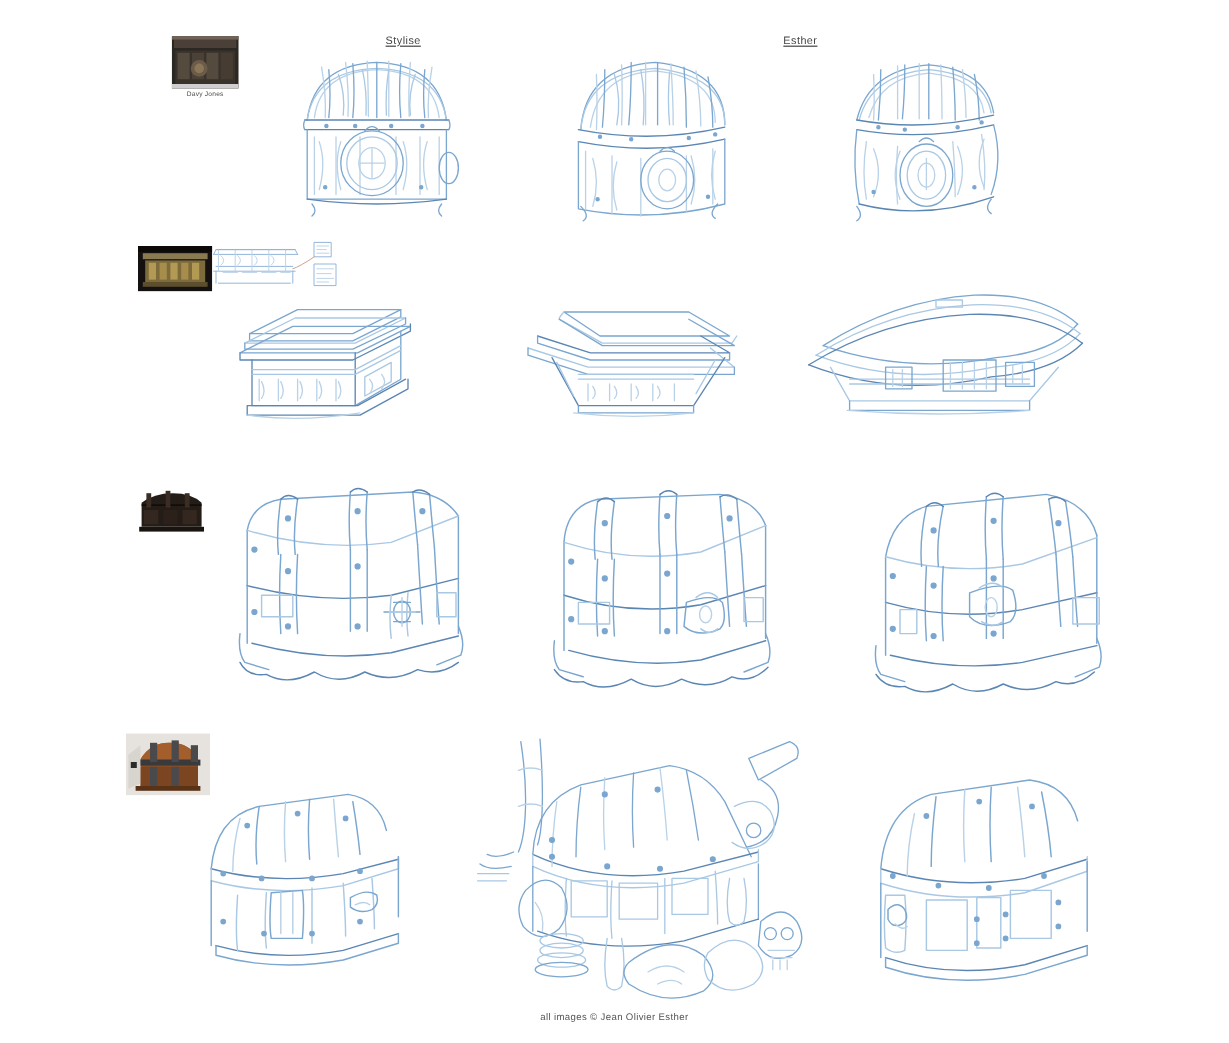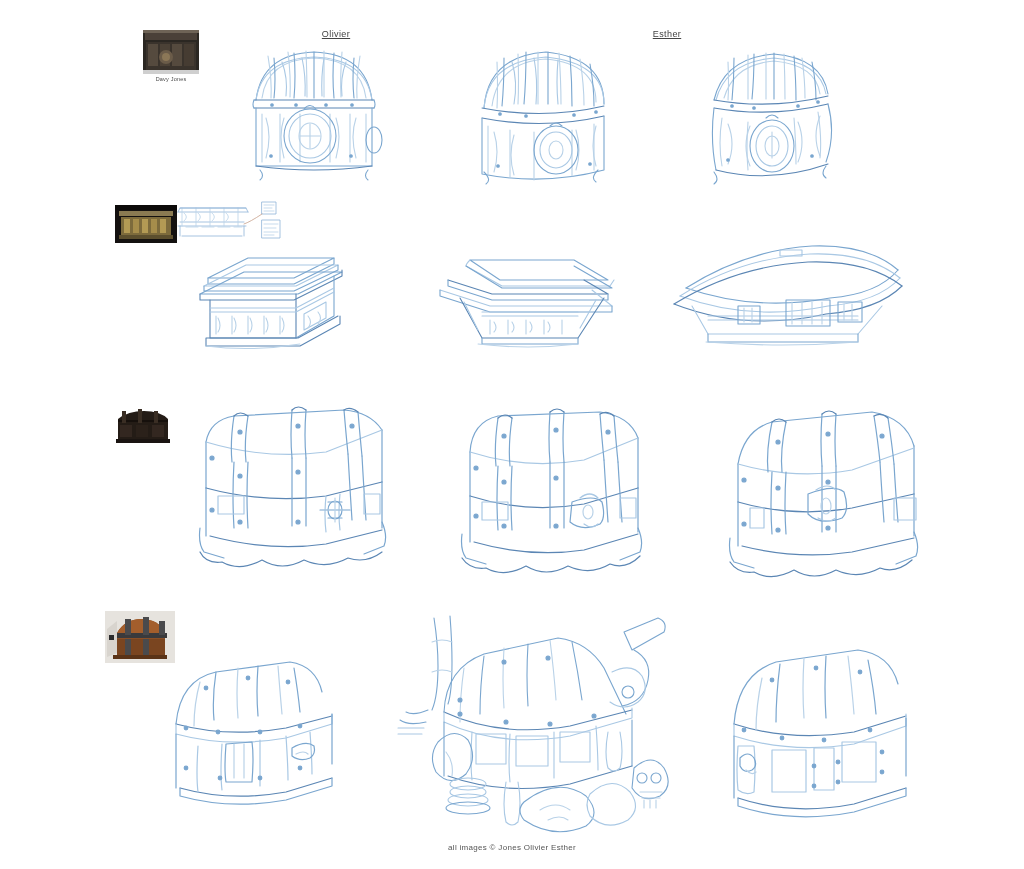--- a/index.html
+++ b/index.html
@@ -58,21 +58,21 @@
   #footer{
     position:absolute;left:0;top:843px;width:1024px;text-align:center;
     font-size:8px;color:#555;letter-spacing:.3px;
   }
 </style>
 </head>
 <body>
 
 <div class="sheet">
 
-  <div class="col-head" id="head-original">Olivier</div>
+  <div class="col-head" id="head-original">Stylise</div>
   <div class="col-head" id="head-stylise">Esther</div>
 
   <div class="thumb" id="thumb-1">
     <svg class="ph" viewBox="0 0 56 44" preserveAspectRatio="none">
       <rect width="56" height="44" fill="#2b2722"></rect>
       <rect x="2" y="2" width="52" height="8" fill="#4a4038"></rect>
       <path d="M3 12 h50 v28 h-50 z" fill="#3a332c"></path>
       <rect x="5" y="14" width="10" height="22" fill="#554a3e"></rect>
       <rect x="17" y="14" width="10" height="22" fill="#4b4136"></rect>
       <rect x="29" y="14" width="10" height="22" fill="#554a3e"></rect>
@@ -518,15 +518,15 @@
           <circle cx="120" cy="142" r="1.8" fill="#7aa6cf"></circle>
         <circle cx="164" cy="112" r="1.8" fill="#7aa6cf"></circle>
           <circle cx="164" cy="132" r="1.8" fill="#7aa6cf"></circle>
         <circle cx="54" cy="40" r="1.8" fill="#7aa6cf"></circle>
           <circle cx="98" cy="28" r="1.8" fill="#7aa6cf"></circle>
         <circle cx="142" cy="32" r="1.8" fill="#7aa6cf"></circle>
       </g>
     </svg>
   </div>
 
-  <div id="footer">all images © Jones Olivier Esther</div>
+  <div id="footer">all images © Jean Olivier Esther</div>
 
 </div>
 
 </body></html>

